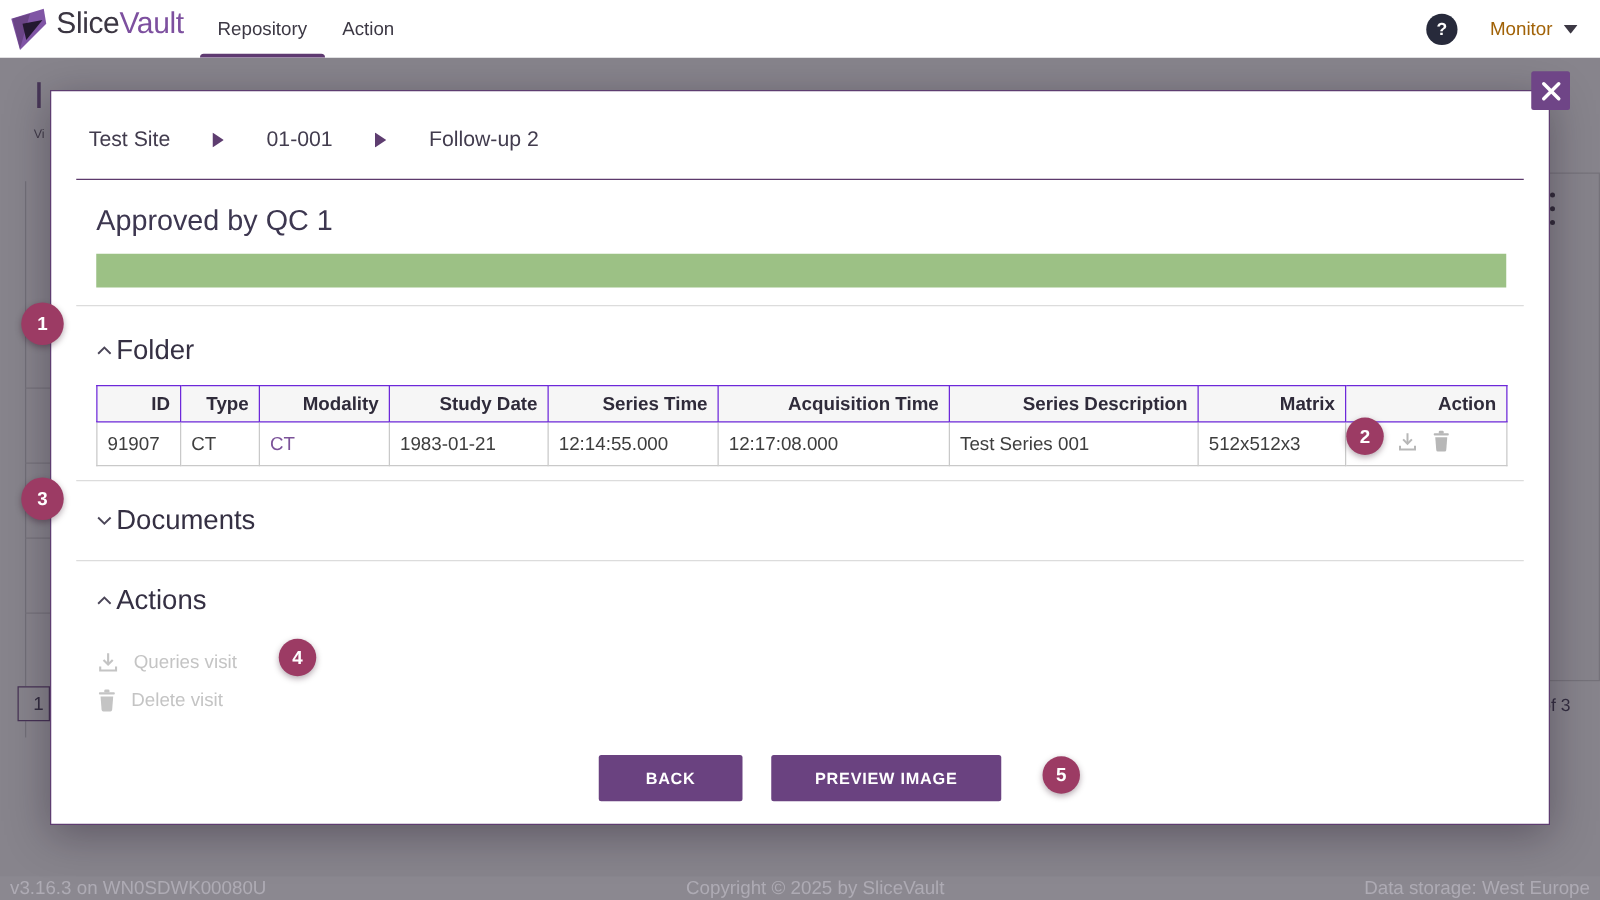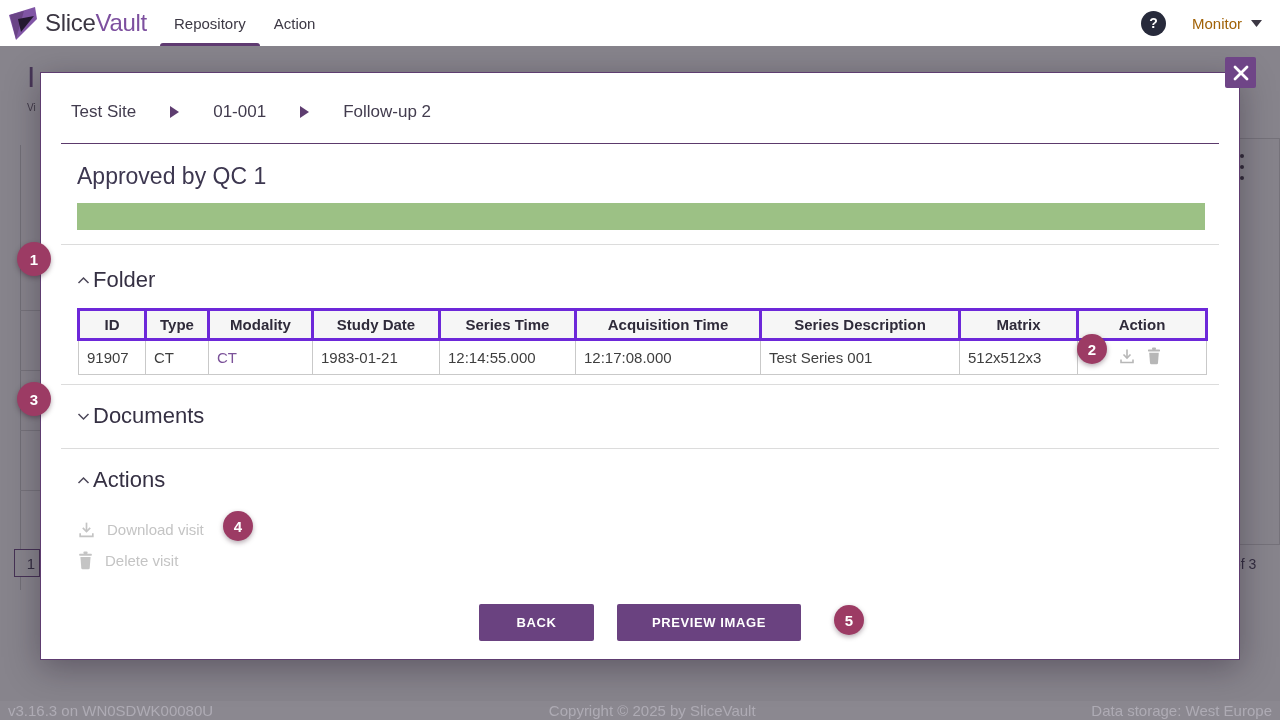--- a/index.html
+++ b/index.html
@@ -7,21 +7,21 @@
   body {
     width:1280px; height:720px; position:relative; overflow:hidden;
     font-family:"Liberation Sans", sans-serif; background:#ffffff;
   }
 
   
   .topnav {
     position:absolute; top:0; left:0; width:1280px; height:46px;
     background:#ffffff; z-index:50; display:flex; align-items:center;
   }
-  .brand { display:flex; align-items:center; gap:7px; padding-left:8px; width:152px; cursor:pointer; }
+  .brand { display:flex; gap:7px; padding-left:8px; width:152px; cursor:pointer; }
   .brand-text { font-size:24px; letter-spacing:-0.3px; white-space:nowrap; }
   .brand-primary { color:#3b3642; }
   .brand-secondary { color:#7d509f; }
   .tabs { display:flex; height:100%; margin-left:8px;justify-content:flex-end; }
   .tab { position:relative; padding:0 14px; display:flex; align-items:center;
          font-size:15px; color:#3c3844; cursor:pointer; }
   .tab-underline { position:absolute; left:0; right:0; bottom:0; height:3px;
          background:#5f3a71; border-radius:3px 3px 0 0; }
   .nav-right { margin-left:auto; display:flex; align-items:center; gap:26px; padding-right:18px; }
   .help-circle { width:25px; height:25px; border-radius:50%; background:#272a3b; color:#fff;
@@ -62,22 +62,22 @@
   .divider-purple { position:absolute; top:70px; left:20px; right:20px; height:0; border-top:1px solid #5c3a6c; }
   .divider { position:absolute; left:20px; right:20px; height:0; border-top:1px solid #dcdcdc; }
   .status-heading { position:absolute; top:90px; left:36px; font-size:23px; color:#3d3750; }
   .status-bar { position:absolute; top:130px; left:36px; width:1128px; height:27px; }
   .section-head { position:absolute; left:36px; height:30px; display:flex; align-items:center;
          gap:3px; font-size:22px; color:#353043; cursor:pointer; }
   .section-head .caret { display:flex; align-items:center; color:#4c4759; }
 
   .tbl-wrap { position:absolute; top:235px; left:36px; width:1128px; }
   table.grid { border-collapse:collapse; table-layout:fixed; width:1128px; font-size:15px; color:#3e3e3e; }
-  table.grid th { background:#f6f6f6; font-weight:bold; color:#2f2b3a; text-align:center;
-         padding:5px 8px; border:3px solid #6d28d9; height:29px; }
+  table.grid th { background:#f6f6f6; font-weight:bold; color:#2f2b3a; text-align:right;
+         padding:5px 8px; border:1px solid #6d28d9; height:29px; }
   table.grid td { border:1px solid #c9c9c9; padding:6px 8px; height:32px; }
   .cell-link { color:#7b5299; cursor:pointer; }
   .action-cell { position:relative; }
   .action-icons { display:inline-flex; gap:10px; padding-left:32px; color:#b7b7b7; }
   .action-icons .ico { cursor:pointer; display:flex; align-items:center; }
 
   .act-row { position:absolute; left:36px; height:26px; display:flex; align-items:center;
          gap:11px; font-size:15px; color:#c4c4c4; cursor:default; }
   .act-row .ico { color:#c4c4c4; display:flex; align-items:center; }
 
@@ -293,21 +293,21 @@
   </div>
 
   <div class="act-row" style="top:443px">
     <span class="ico">
       <svg width="19" height="19" viewBox="0 0 18 18" fill="none" stroke="#c4c4c4" stroke-width="1.6">
         <path d="M9 2.5 V10.5"></path>
           <path d="M5.5 7.5 L9 11 L12.5 7.5"></path>
           <path d="M3 12.5 V15.5 H15 V12.5"></path>
       </svg>
     </span>
-    <span>Download visit</span>
+    <span>Queries visit</span>
   </div>
 
   <div class="act-row" style="top:474px">
     <span class="ico">
       <svg width="17" height="19" viewBox="0 0 16 18" fill="#c4c4c4">
         <rect x="6" y="0.5" width="4" height="2.4" rx="1"></rect>
         <rect x="2" y="2.6" width="12" height="1.8" rx="0.6"></rect>
         <path d="M3.2 5.8 H12.8 L12 16 Q11.9 17.2 10.7 17.2 H5.3 Q4.1 17.2 4 16 Z"></path>
       </svg>
     </span>

